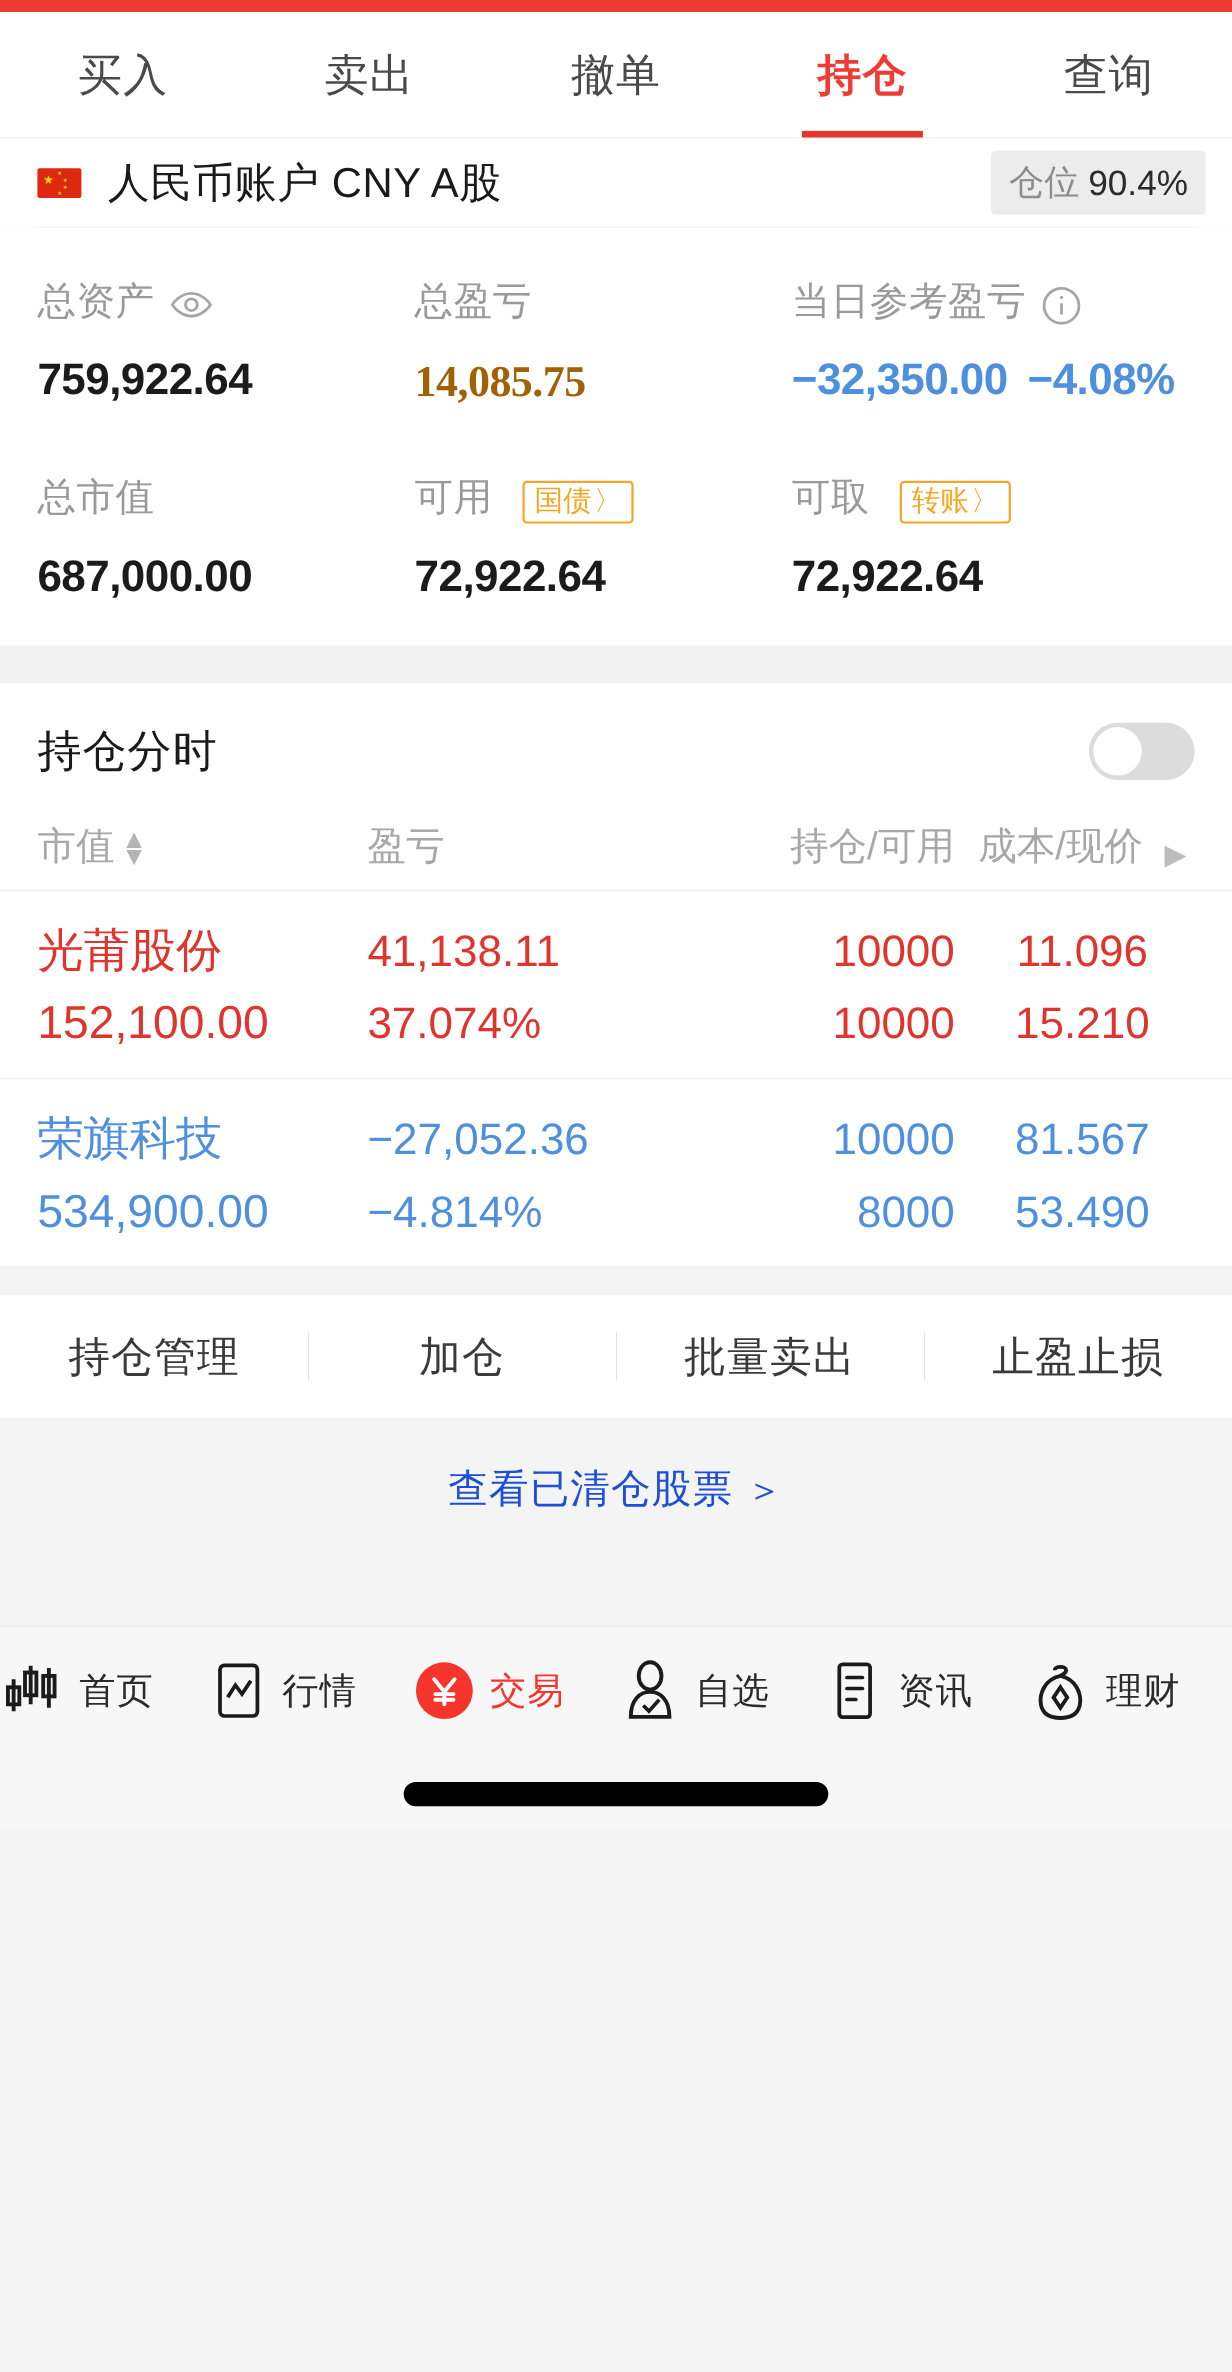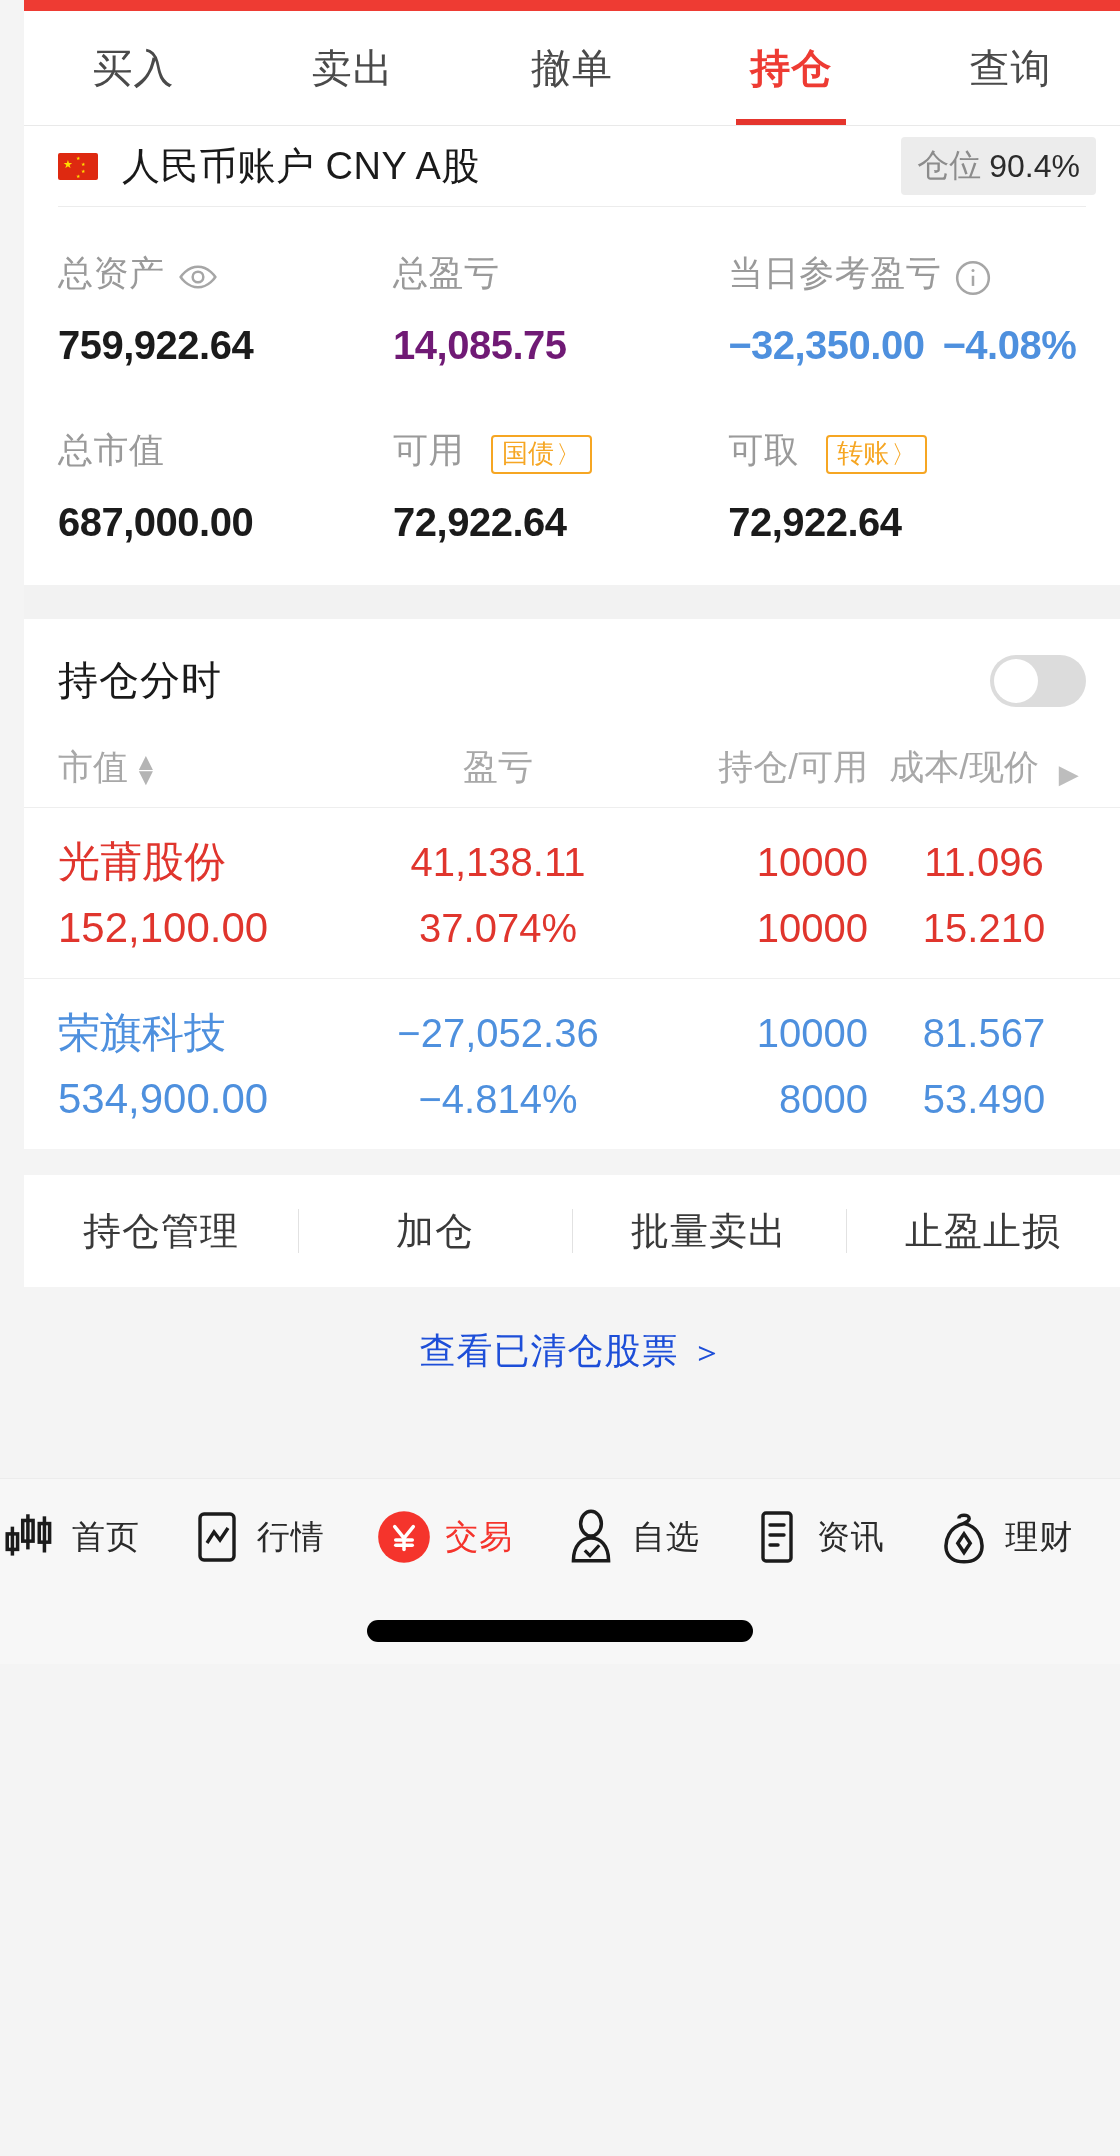--- a/index.html
+++ b/index.html
@@ -3,21 +3,21 @@
 <meta charset="utf-8">
 <style>
   * { margin:0; padding:0; box-sizing:border-box; }
   html,body { width:1120px; height:2156px; }
   body {
     font-family:"Liberation Sans","DejaVu Sans",sans-serif;
     background:#f4f4f4;
     color:#222;
     -webkit-font-smoothing:antialiased;
   }
-  .phone { position:relative; width:1120px; height:1664px; background:#f4f4f4; overflow:hidden;padding-left:24px; }
+  .phone { position:relative; width:1120px; height:1664px; background:#f4f4f4; overflow:hidden; }
 
   
   .top-strip { height:11px; background:#ee3b33; width:100%; }
 
   
   .tabbar {
     height:115px; background:#ffffff; display:flex; align-items:center;
     position:relative; border-bottom:1px solid #e9e9e9;
   }
   .tab {
@@ -60,21 +60,21 @@
   .summary { background:#fff; padding:42px 34px 40px 34px; }
   .sum-grid { display:grid; grid-template-columns:1.03fr 1.03fr 1.1fr; }
   .sum-cell .label {
     font-size:35px; color:#9a9a9a; display:flex; align-items:flex-end; gap:13px;
     height:48px; letter-spacing:0.5px;
   }
   .sum-cell .value {
     font-size:40px; font-weight:bold; color:#1b1b1b; margin-top:26px;
     letter-spacing:-0.5px; white-space:nowrap;
   }
-  .sum-cell .value.red { color:#701a75; }
+  .sum-cell .value.red { color:#a16207;font-family:Liberation Serif, serif; }
   .sum-cell .value.blue { color:#4e90de; }
   .sum-cell .value .sub { margin-left:18px; }
 
   .eye-icon { width:40px; height:40px; display:inline-block; }
   .info-icon { width:38px; height:38px; display:inline-block; }
 
   .sum-grid.second { margin-top:58px; }
   .mini-btn {
     border:2px solid #f6a623; color:#f6a623; font-size:26px;
     padding:2px 9px 3px 9px; border-radius:4px; margin-left:14px;
@@ -100,21 +100,21 @@
   .toggle .knob {
     position:absolute; left:4px; top:4px; width:44px; height:44px;
     background:#fff; border-radius:50%;
   }
 
   .col-head {
     display:flex; align-items:flex-start; padding:16px 20px 16px 34px;
     font-size:35px; color:#a8a8a8; border-bottom:1px solid #eeeeee;
   }
   .c1 { width:300px; display:flex; align-items:center; }
-  .c2 { flex:1; text-align:center; }
+  .c2 { flex:1; text-align:left; }
   .c3 { width:230px; text-align:right; }
   .c4 { width:232px; text-align:center; }
   .sort-arrows {
     display:inline-flex; flex-direction:column; margin-left:6px;
     line-height:0.62; font-size:24px; color:#b4b4b4; position:relative; top:2px;
   }
   .head-caret { color:#bdbdbd; font-size:26px; margin-left:10px; position:relative; top:4px; }
 
   
   .stock-row { padding:26px 20px 26px 34px; border-bottom:1px solid #efefef; }

